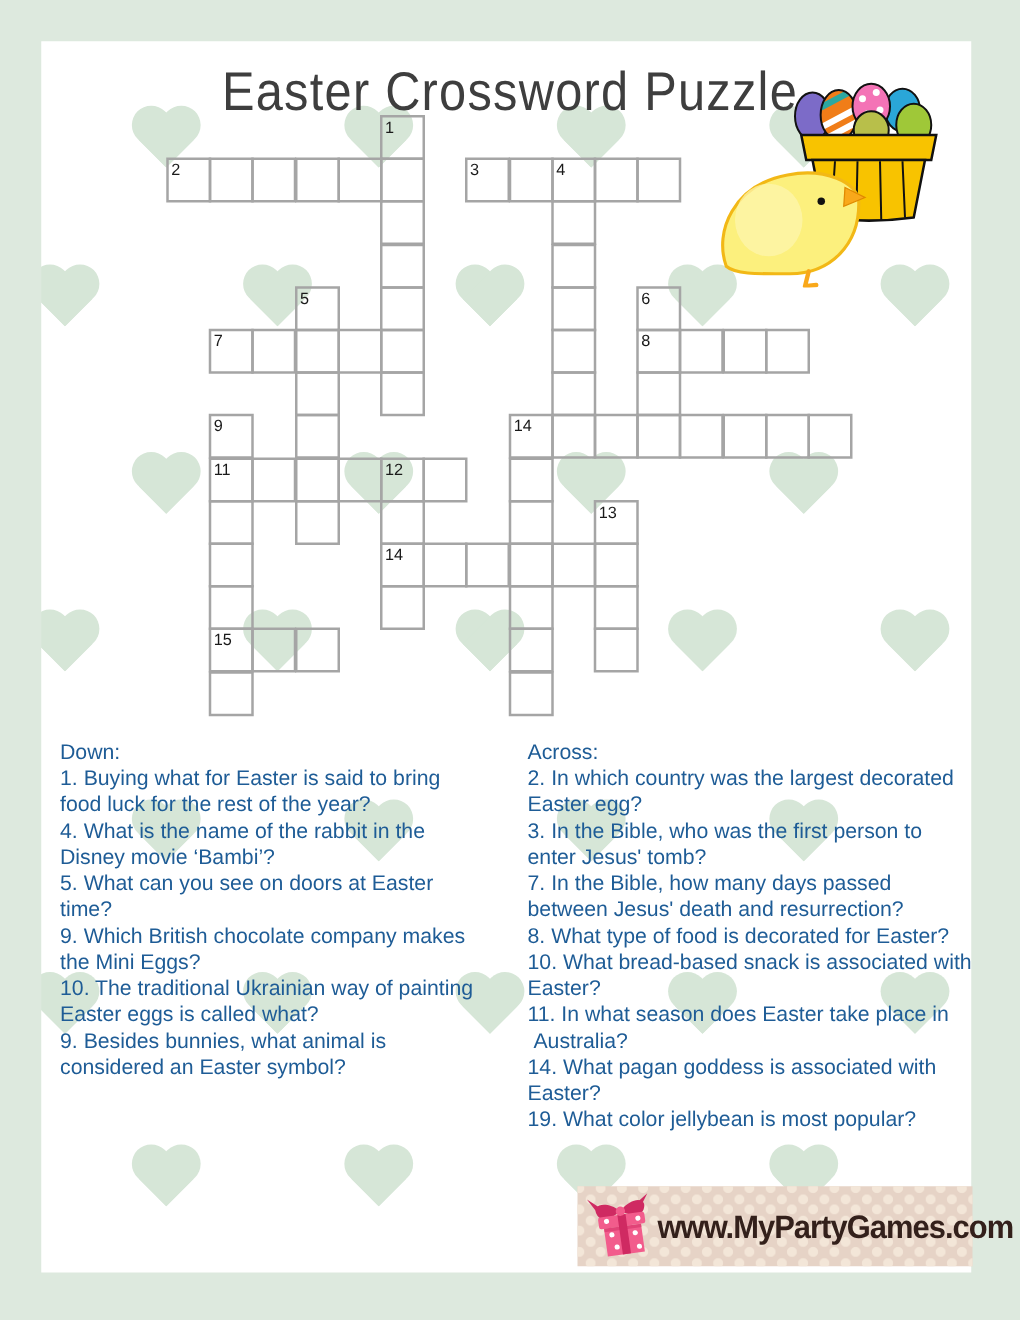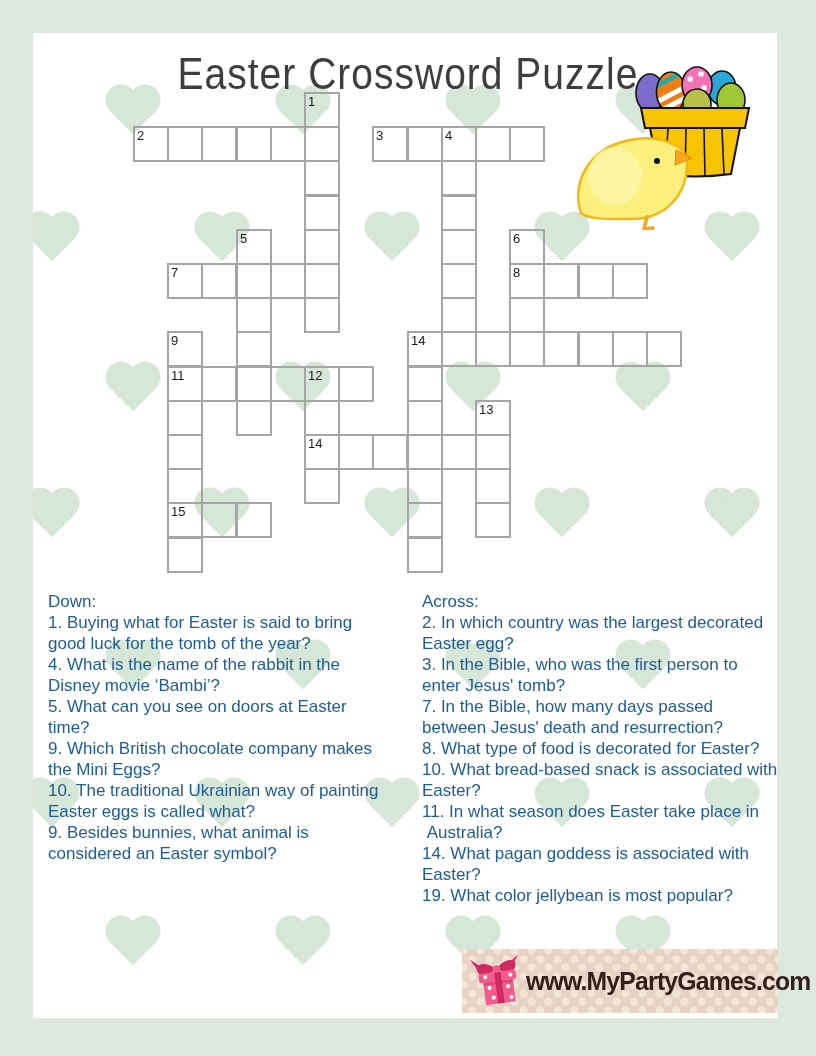--- a/index.html
+++ b/index.html
@@ -248,21 +248,21 @@
     <circle cx="657" cy="161" r="3" fill="#111"></circle>
     <path d="M647,217 L644,229 L653,228" fill="none" style="stroke:var(--beak-orange)" stroke-width="3.5" stroke-linecap="round" stroke-linejoin="round"></path>
   </g>
 </svg>
 
 <div class="clues-col down-col">
   <p class="clues-header">Down:</p>
   <div>
       <p class="clue">
         <span class="clue-line">1. Buying what for Easter is said to bring</span>
-        <span class="clue-line">good luck for the tomb of the year?</span>
+        <span class="clue-line">food luck for the rest of the year?</span>
       </p>
       <p class="clue">
         <span class="clue-line">4. What is the name of the rabbit in the</span>
         <span class="clue-line">Disney movie ‘Bambi’?</span>
       </p>
       <p class="clue">
         <span class="clue-line">5. What can you see on doors at Easter</span>
         <span class="clue-line">time?</span>
       </p>
       <p class="clue">

